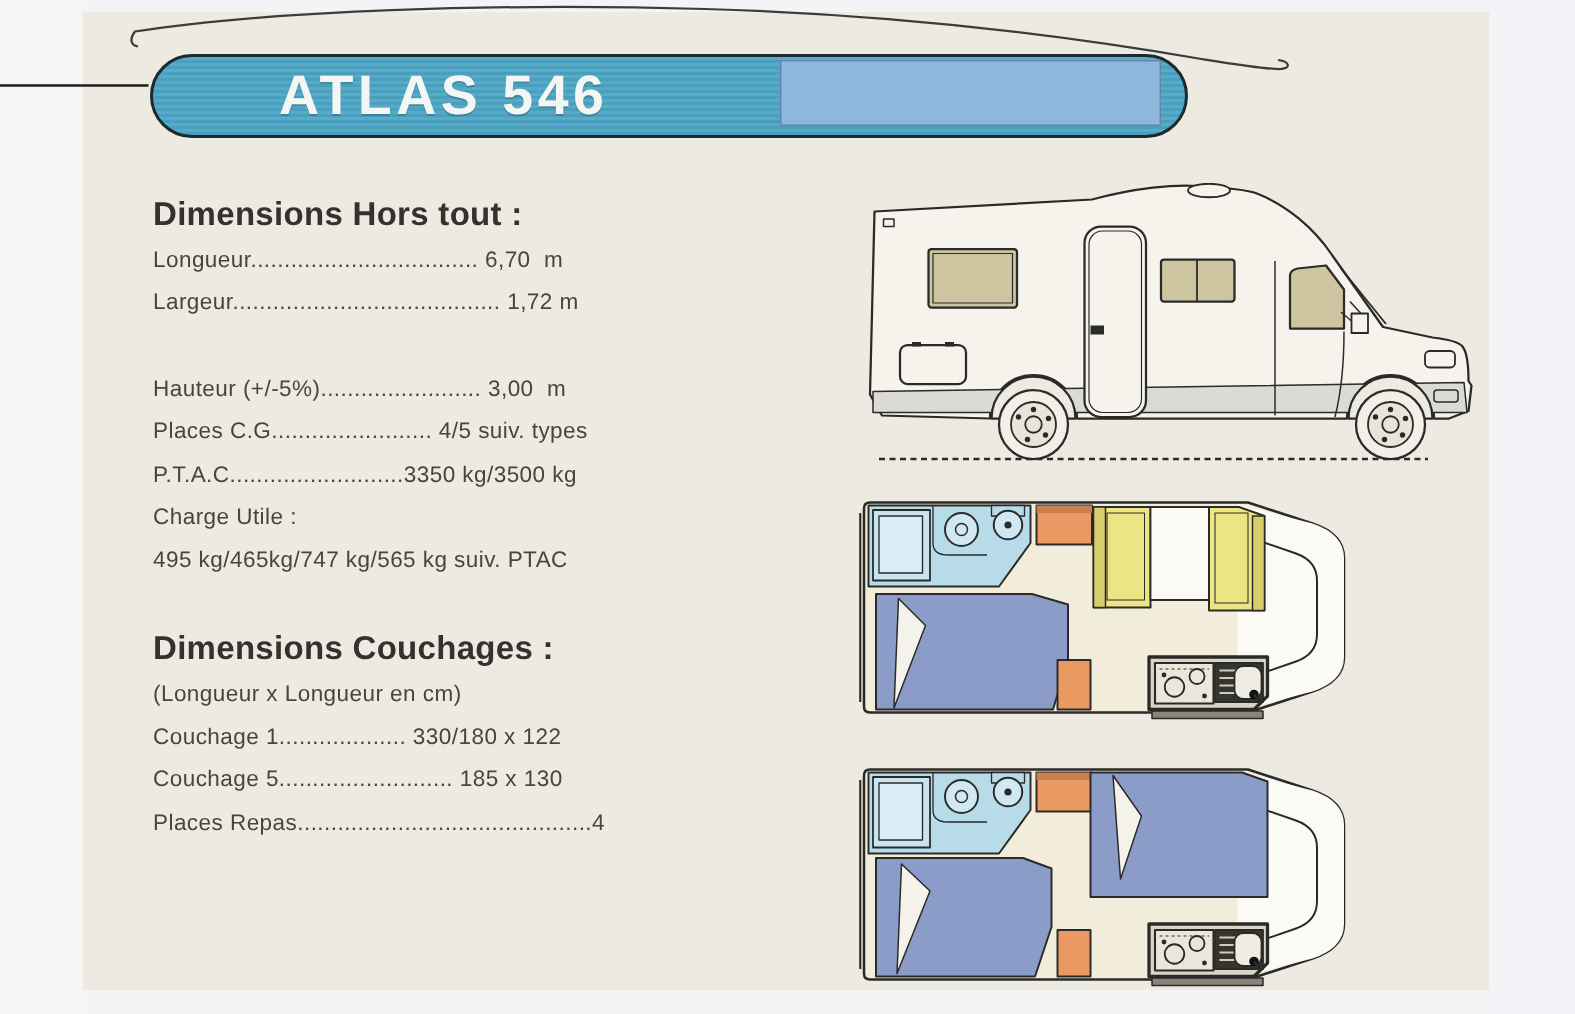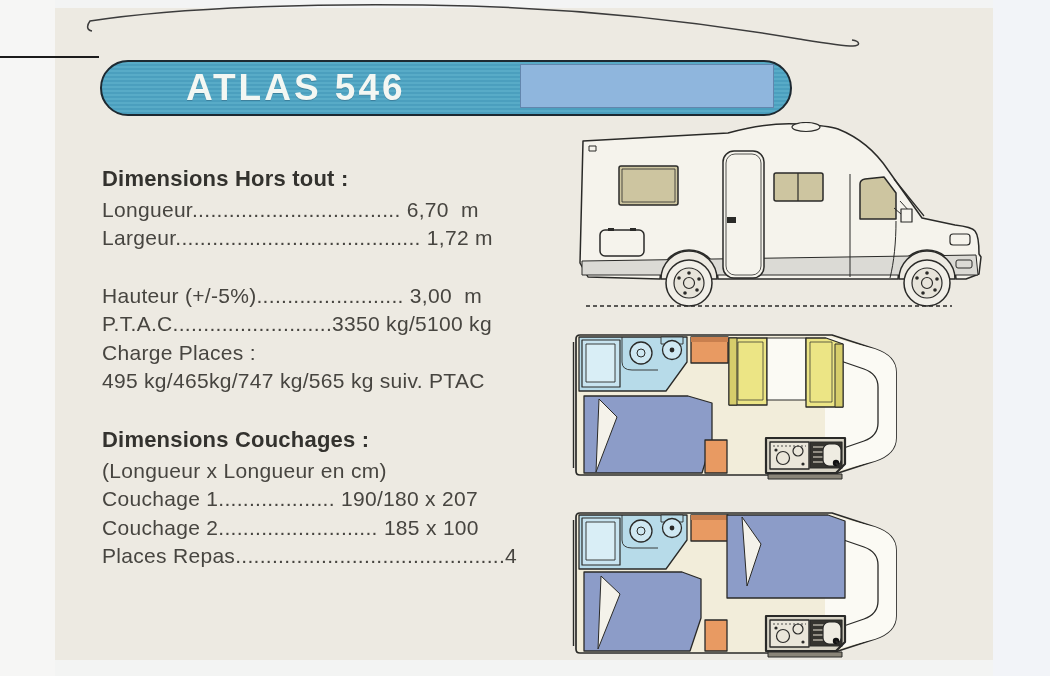--- a/index.html
+++ b/index.html
@@ -10,29 +10,29 @@
   .edge-left{left:0;top:0;width:55px;height:676px;}
   .edge-right{left:993px;top:0;width:57px;height:676px;background:#f2f4f8;}
   .edge-top{left:0;top:0;width:1050px;height:8px;background:#f3f4f4;}
   .edge-bottom{left:0;top:660px;width:1050px;height:16px;background:#f3f4f3;}
 
   .deco{position:absolute;left:0;top:0;}
 
   .pill{position:absolute;left:100px;top:36px;width:688px;height:52px;
         border:2px solid #1d2931;border-radius:28px;
         background:repeating-linear-gradient(0deg,#4b9fbe 0 2px,#58abc7 2px 4px);
-        overflow:hidden;margin-top:24px;}
+        overflow:hidden;}
   .pill-hl{position:absolute;left:418px;top:2px;width:252px;height:42px;
         background:#8fb6dd;border:1px solid rgba(45,75,115,.45);}
   .pill-title{position:absolute;left:84px;top:5px;font-size:37px;font-weight:bold;
         letter-spacing:3px;color:#f3f7f3;text-shadow:0 1px 0 rgba(20,40,60,.25);}
 
-  .specs{position:absolute;left:102px;top:130px;width:460px;color:#474540;margin-top:36px;}
+  .specs{position:absolute;left:102px;top:130px;width:460px;color:#474540;}
   .h{font-size:22px;font-weight:bold;color:#33322e;line-height:26px;margin:0 0 4px 0;letter-spacing:.2px;}
-  .ln{font-size:21px;line-height:28.45px;white-space:pre;letter-spacing:.3px;}
+  .ln{font-size:15px;line-height:28.45px;white-space:pre;letter-spacing:.3px;}
   .sp1{height:29px;} .sp2{height:31px;}
 
   .fig{position:absolute;}
 </style>
 </head>
 <body>
 
 <div class="page">
 
   <div class="edge edge-top"></div>
@@ -49,28 +49,29 @@
     <div class="pill-hl"></div>
     <span class="pill-title">ATLAS 546</span>
   </div>
 
   <div class="specs">
     <div class="h">Dimensions Hors tout :</div>
     <div class="ln">Longueur.................................. 6,70  m</div>
     <div class="ln">Largeur........................................ 1,72 m</div>
     <div class="sp1"></div>
     <div class="ln">Hauteur (+/-5%)........................ 3,00  m</div>
-    <div class="ln">P.T.A.C..........................3350 kg/5100 kg</div>
-    <div class="ln">Charge Places :</div>
+    <div class="ln">Places C.G........................ 4/5 suiv. types</div>
+    <div class="ln">P.T.A.C..........................3350 kg/3500 kg</div>
+    <div class="ln">Charge Utile :</div>
     <div class="ln">495 kg/465kg/747 kg/565 kg suiv. PTAC</div>
     <div class="sp2"></div>
     <div class="h">Dimensions Couchages :</div>
     <div class="ln">(Longueur x Longueur en cm)</div>
-    <div class="ln">Couchage 1................... 190/180 x 207</div>
-    <div class="ln">Couchage 2.......................... 185 x 100</div>
+    <div class="ln">Couchage 1................... 330/180 x 122</div>
+    <div class="ln">Couchage 5.......................... 185 x 130</div>
     <div class="ln">Places Repas............................................4</div>
   </div>
 
   <svg class="fig" style="left:558px;top:122px" width="492" height="200" viewBox="0 0 492 200">
     <g stroke="#2a2a28" stroke-width="1.5" stroke-linejoin="round">
 
       <line x1="28" y1="184" x2="394" y2="184" stroke-width="1.6" stroke-dasharray="4 3"></line>
 
       <path fill="#f5f3ec" d="M22 141 L25 19 L170 11 C200 3 225 1 240 2 C258 3 272 4 280 7
            C300 15 318 30 330 48 L364 96 L397 103 Q414 105 417 109 Q421 114 421 132

